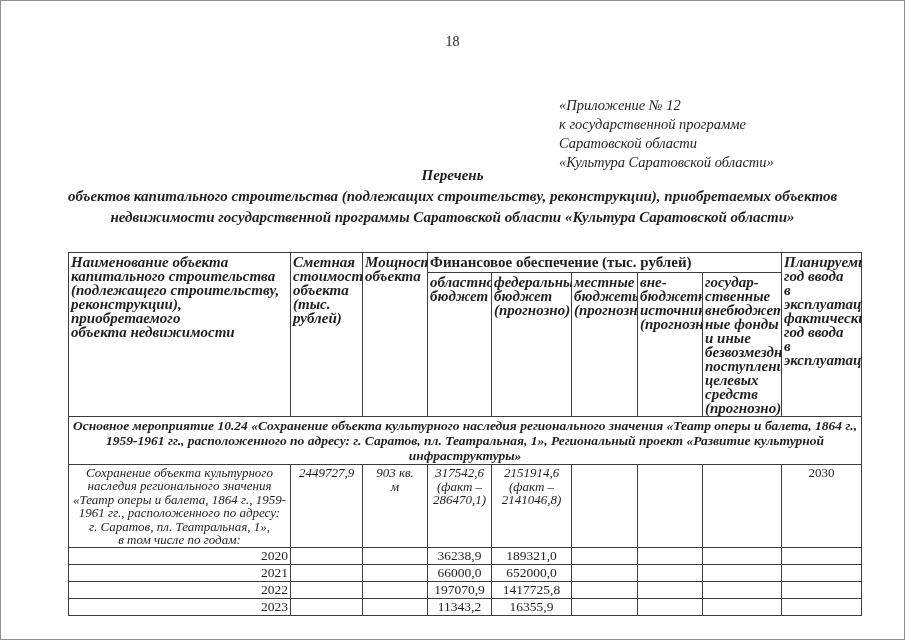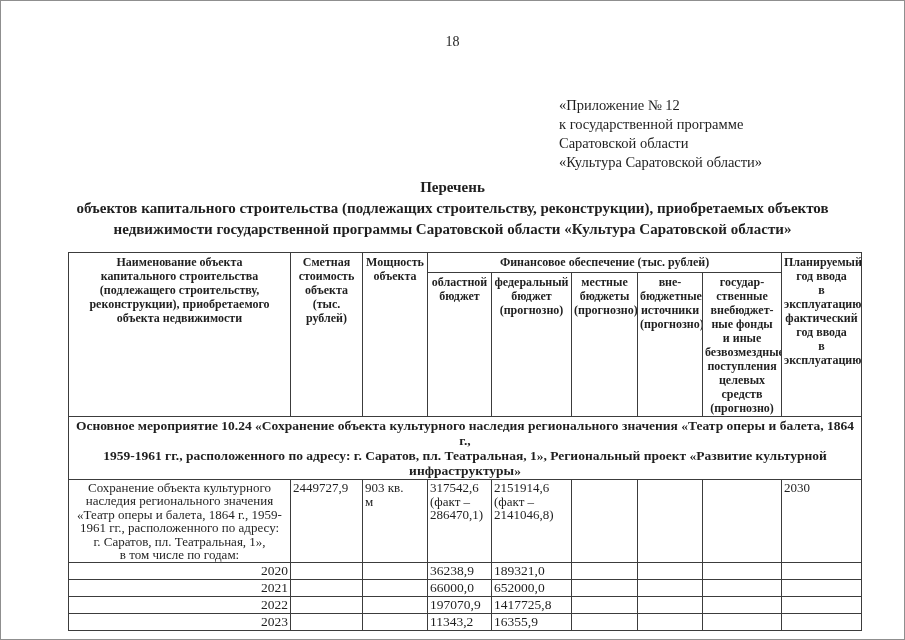--- a/index.html
+++ b/index.html
@@ -11,42 +11,42 @@
   .page {
     position: relative;
     width: 905px;
     height: 640px;
     box-sizing: border-box;
     background: #ffffff;
     border: 1px solid #8f8f8f;
     color: #1f1f1f;
     overflow: hidden;
   }
-  .pre { white-space: pre-line; }
+  .pre { white-space: pre-line; font-style: italic; }
 
   .page-number {
     position: absolute;
     top: 33px;
     left: 0;
     right: 0;
     text-align: center;
     font-size: 14px;
   }
   .appendix-block {
     position: absolute;
     left: 558px;
     top: 95px;
     font-size: 14.5px;
     line-height: 19px;
   }
   .doc-title {
     position: absolute;
     left: 0;
     right: 0;
-    top: 176px;
+    top: 164px;
     text-align: center;
     font-weight: bold;
     font-size: 15px;
     line-height: 21px;
   }
 
   table.main-table {
     position: absolute;
     left: 67px;
     top: 251px;
@@ -56,23 +56,23 @@
   }
   table.main-table th,
   table.main-table td {
     border: 1px solid #3c3c3c;
     padding: 1px 2px;
     vertical-align: top;
     overflow: hidden;
   }
   table.main-table th {
     font-weight: bold;
-    font-size: 12px;
+    font-size: 15px;
     line-height: 14px;
-    text-align: center;
+    text-align: left;
     padding-top: 2px;
   }
   th.fin-band {
     vertical-align: middle;
     padding-top: 0;
     height: 16px;
   }
   tr.subhead-row { height: 139px; }
   td.section-cell {
     height: 29px;
@@ -86,21 +86,21 @@
   tr.object-row { height: 80px; }
   td.name-cell {
     font-size: 13px;
     line-height: 13.4px;
     text-align: center;
     padding: 2px 3px 1px 4px;
   }
   td.num-cell {
     font-size: 13px;
     line-height: 13.6px;
-    text-align: left;
+    text-align: center;
     padding-top: 2px;
   }
   tr.year-row { height: 16px; }
   tr.year-row td {
     font-size: 13.5px;
     line-height: 14px;
   }
   td.year-label {
     text-align: right;
     padding-left: 4px;

